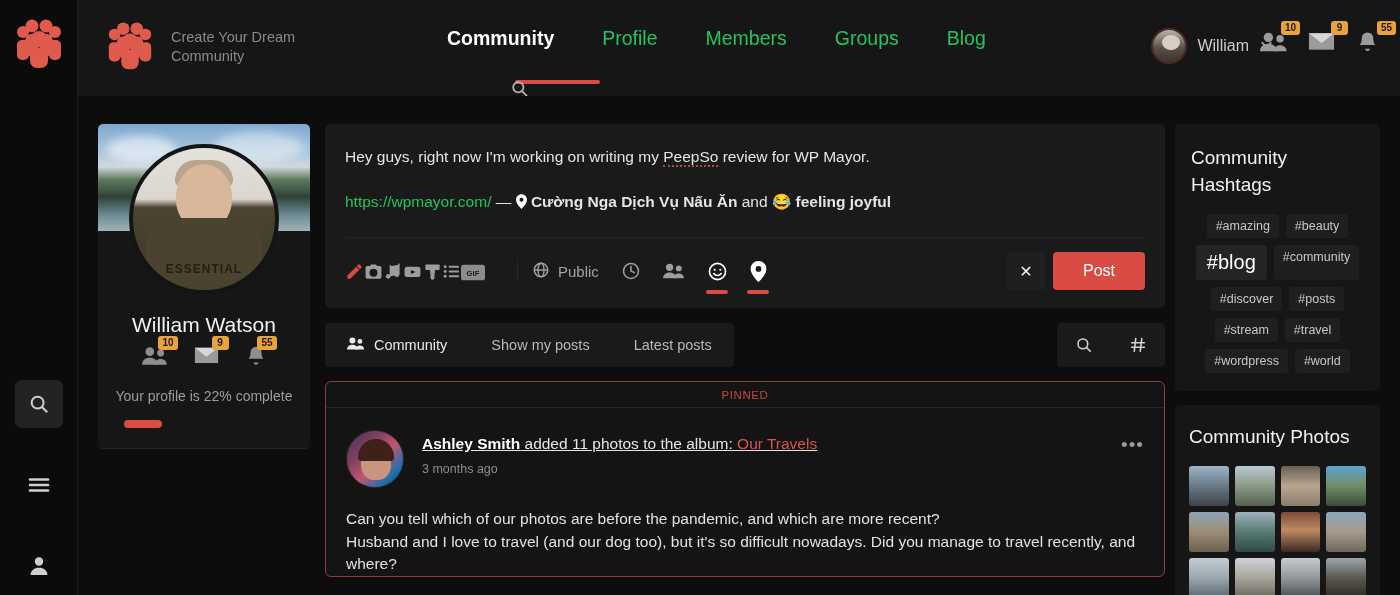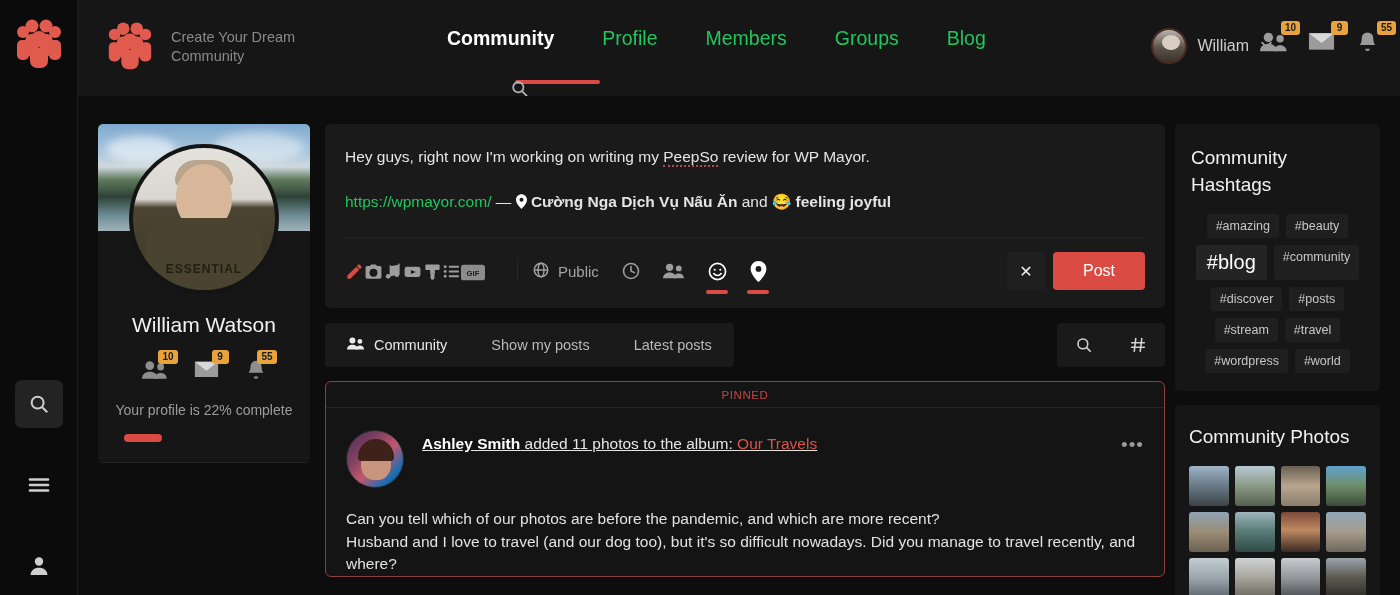--- a/index.html
+++ b/index.html
@@ -113,21 +113,21 @@
   }
   .av-body {
     position:absolute; left:50%; bottom:0; transform:translateX(-50%);
     width:118px; height:72px; border-radius: 30px 30px 0 0; background:#4a4330;
   }
   .av-txt {
     position:absolute; left:50%; bottom:14px; transform:translateX(-50%);
     color:#211e14; font-size:12px; font-weight:bold; letter-spacing:1px;
   }
   .ls-body { padding: 82px 14px 0 14px; text-align: center; }
-  .ls-name { font-size: 21px; color: #f2f2f2; margin-bottom: 22px; }
+  .ls-name { font-size: 21px; color: #f2f2f2; margin-bottom: 8px; }
   .ls-stats { display: flex; justify-content: center; gap: 26px; margin-bottom: 16px; }
   .ls-stat { position: relative; color: #8e8e8e; }
   .ls-progress-text { color: #9d9d9d; font-size: 14px; line-height: 19px; }
   .ls-bar-wrap { margin: 14px auto 20px auto; width: 160px; height: 8px; background: transparent; }
   .ls-bar { width: 38px; height: 8px; background: #d94b43; border-radius: 4px; }
   .ls-divider { height: 1px; background: #242424; margin: 0 -14px; }
   .ls-menu { padding: 16px 0 0 0; text-align: left; }
   .ls-menu-title { font-size: 18px; color: #f0f0f0; padding: 0 4px 14px 4px; }
   .ls-menu-item {
     display: flex; align-items: center; gap: 14px;
@@ -545,20 +545,21 @@
 
       <div class="post-card">
         <div class="pinned-label">PINNED</div>
         <div class="pinned-sep"></div>
         <div class="post-head">
           <div class="post-av"></div>
           <div class="post-meta">
             <div class="post-title">
               <span class="nm">Ashley Smith</span><span> added 11 photos to the album: </span><span class="alb">Our Travels</span>
             </div>
+            <div class="post-time">3 months ago</div>
           </div>
           <div class="post-more">•••</div>
         </div>
         <div class="post-body">
           <div>Can you tell which of our photos are before the pandemic, and which are more recent?</div>
           <div>Husband and I love to travel (and our dog too), but it's so difficult nowadays. Did you manage to travel recently, and where?</div>
         </div>
       </div>
     </div>
 

